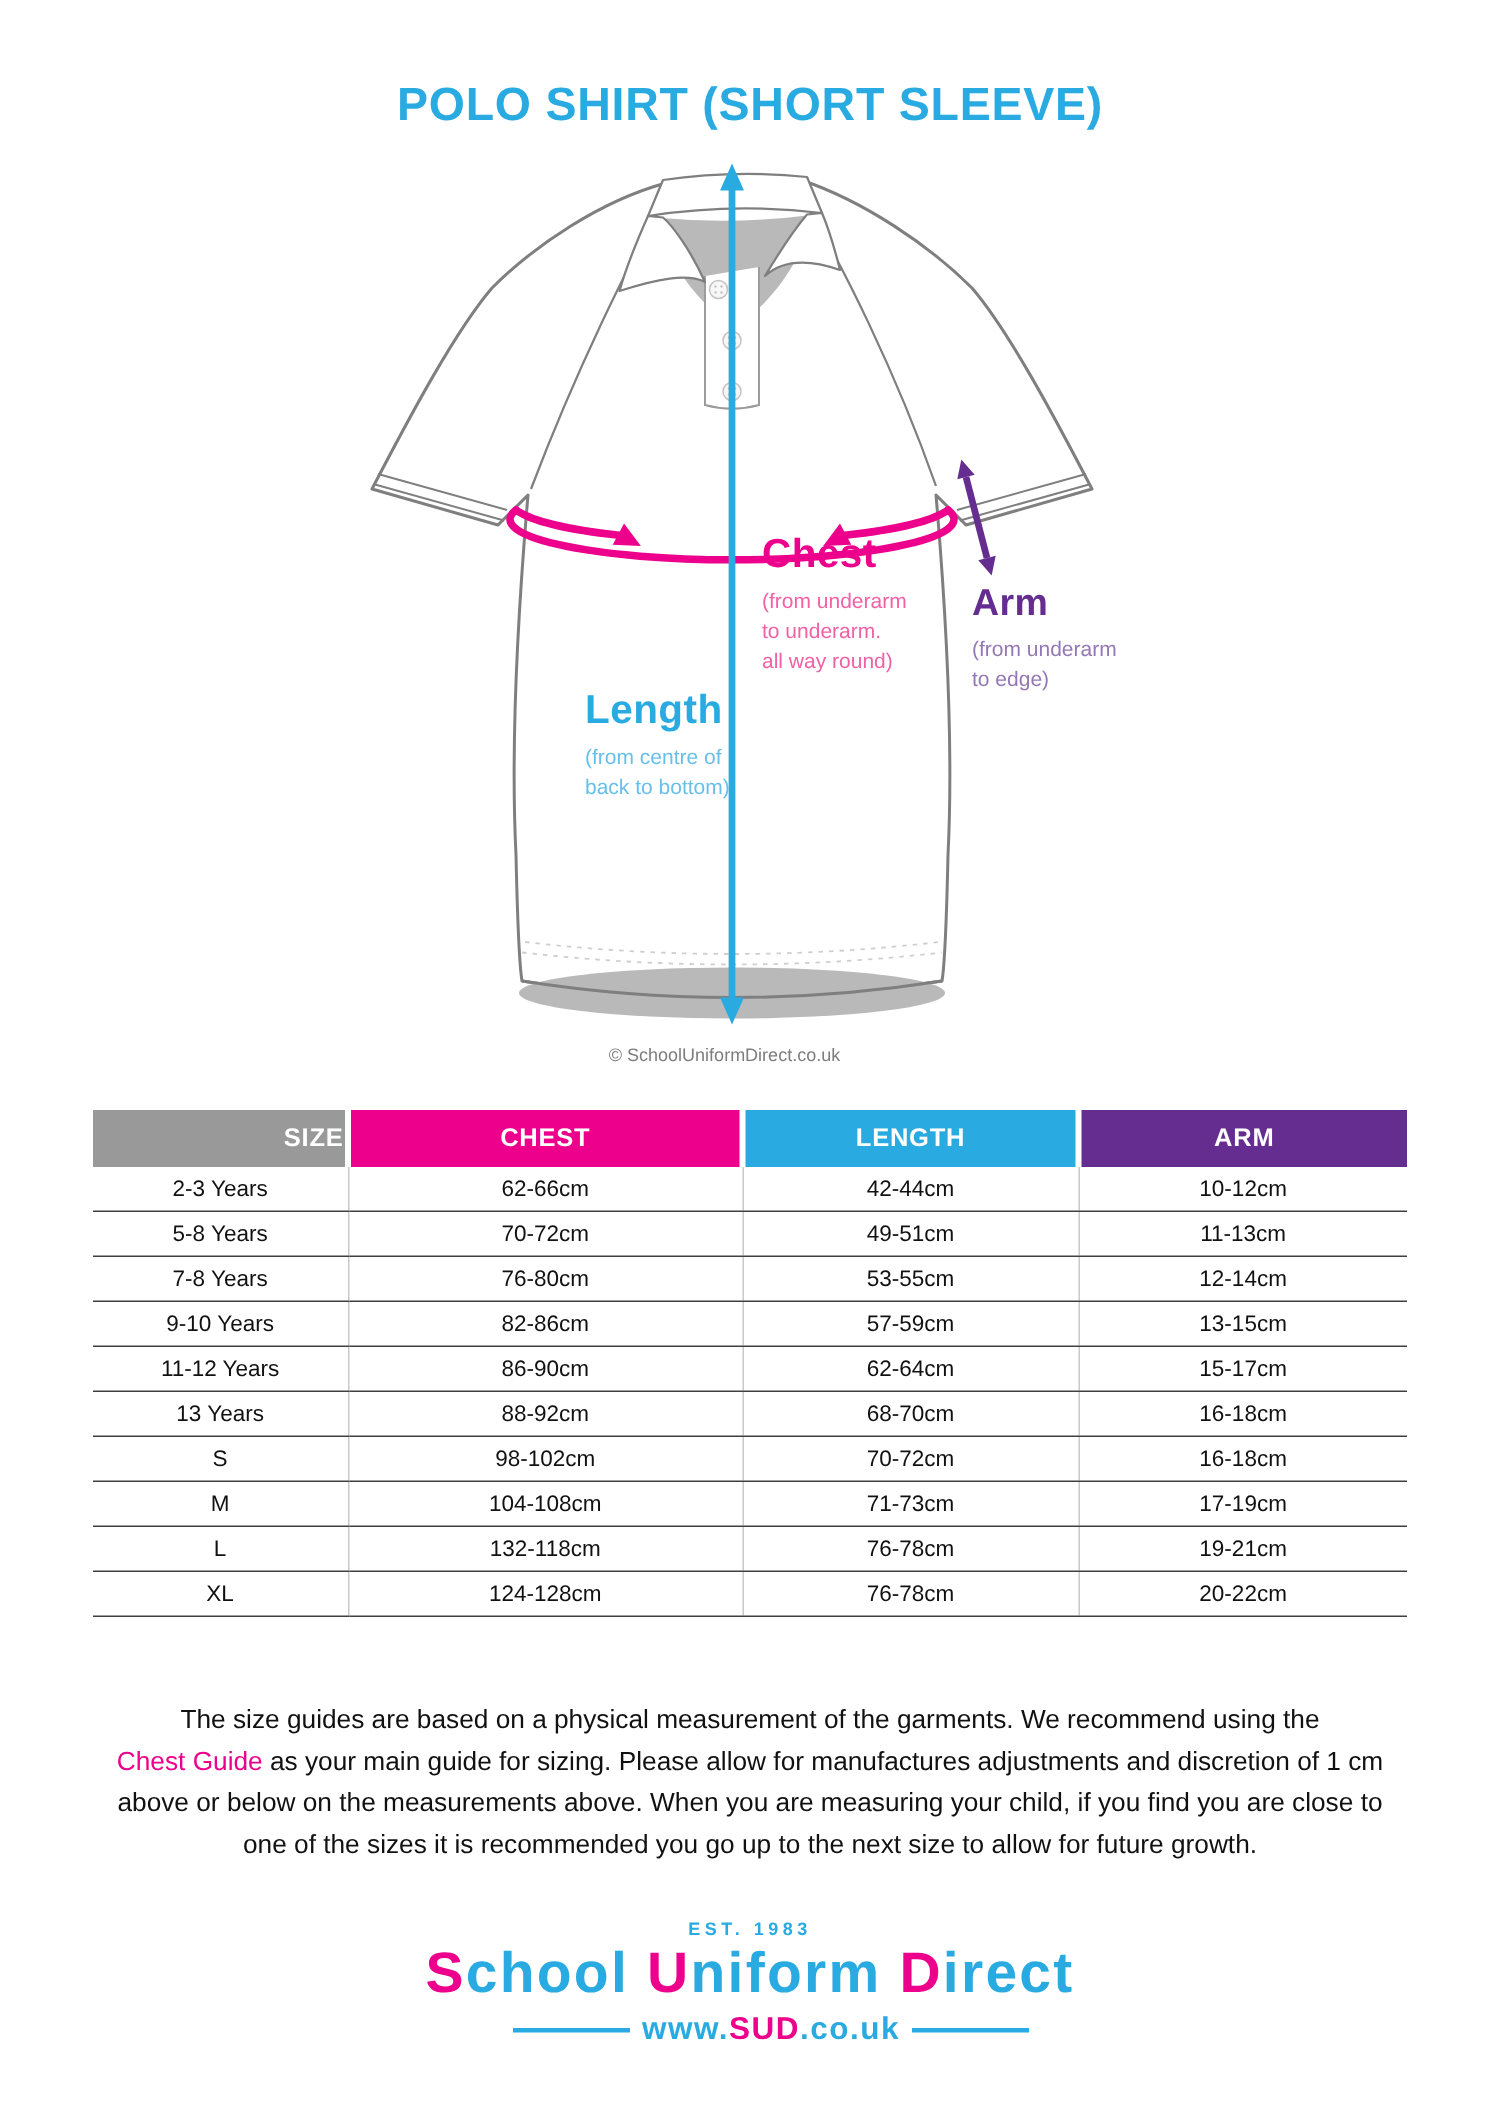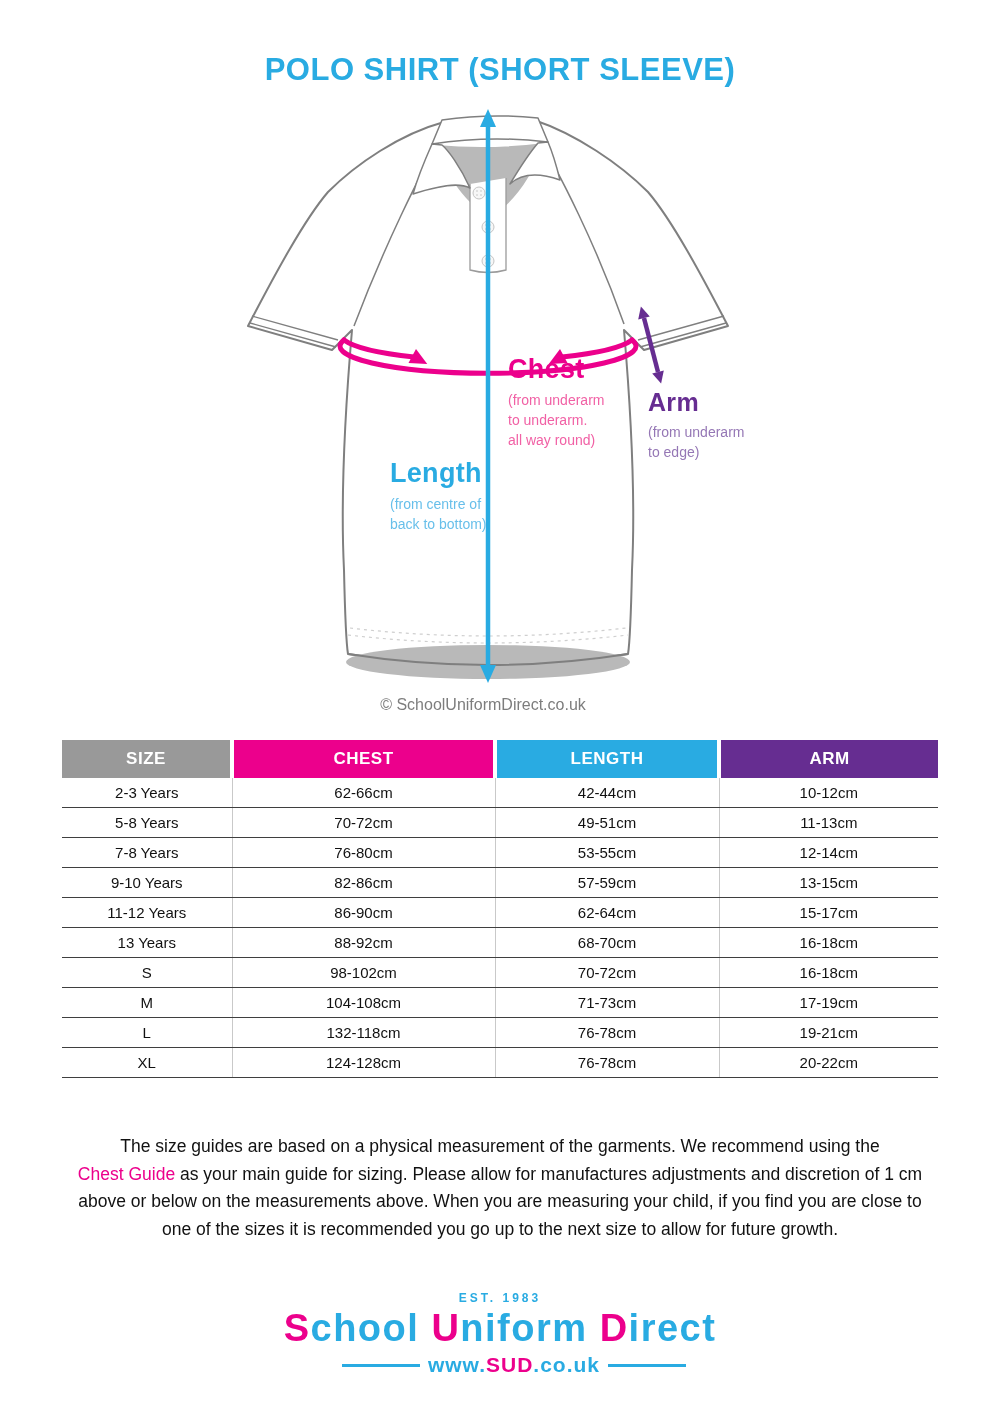--- a/index.html
+++ b/index.html
@@ -19,44 +19,44 @@
   .anno-chest .h{font-size:27px;color:#EC008C;}
   .anno-chest .n{color:#F161A5;}
   .anno-arm{left:648px;top:390px;}
   .anno-arm .h{font-size:25px;color:#662D91;}
   .anno-arm .n{color:#9577B5;}
   .anno-length{left:390px;top:460px;}
   .anno-length .h{font-size:27px;color:#29ABE2;}
   .anno-length .n{color:#67BFEA;}
 
   .copyright{position:absolute;left:220px;top:696px;width:526px;text-align:center;
-             font-size:16px;color:#7d7d7d;}
+             font-size:12px;color:#7d7d7d;}
 
   .size-table{position:absolute;left:62px;top:740px;width:876px;border-collapse:collapse;
               table-layout:fixed;}
   .size-table th{height:36px;color:#fff;font-size:17px;font-weight:bold;letter-spacing:.5px;
                  text-align:center;vertical-align:middle;border-left:4px solid #fff;}
   .size-table th:first-child{border-left:none;}
   .size-table .col-size{width:170px;}
   .size-table .col-chest{width:263px;}
   .size-table .col-length{width:224px;}
   .size-table .col-arm{width:219px;}
-  .size-table th.h-size{background:#999999;}
+  .size-table th.h-size{background:#999999;text-align:right;}
   .size-table th.h-chest{background:#EC008C;}
   .size-table th.h-length{background:#29ABE2;}
   .size-table th.h-arm{background:#662D91;}
   .size-table td{height:27px;font-size:15px;text-align:center;vertical-align:middle;
                  color:#111;border-bottom:1px solid #3f3f3f;border-left:1px solid #c9c9c9;}
   .size-table td:first-child{border-left:none;}
 
   .note{position:absolute;left:60px;top:1133px;width:880px;text-align:center;
         font-size:17.5px;line-height:27.5px;color:#111;}
   .note .hl{color:#EC008C;}
 
-  .logo{position:absolute;left:0;top:1279px;width:100%;text-align:center;margin-top:12px;}
+  .logo{position:absolute;left:0;top:1279px;width:100%;text-align:center;}
   .logo .est{font-size:12px;font-weight:bold;color:#29ABE2;letter-spacing:3px;}
   .logo .brand{font-size:38px;font-weight:bold;letter-spacing:1.5px;margin-top:2px;
                color:#29ABE2;}
   .logo .brand .p{color:#EC008C;}
   .logo .url-row{display:flex;align-items:center;justify-content:center;margin-top:3px;padding-left:28px;}
   .logo .dash{display:inline-block;width:78px;height:3px;background:#29ABE2;margin:0 8px;}
   .logo .url{font-size:21px;font-weight:bold;letter-spacing:1px;color:#29ABE2;}
   .logo .url .p{color:#EC008C;}
 </style>
 </head>

